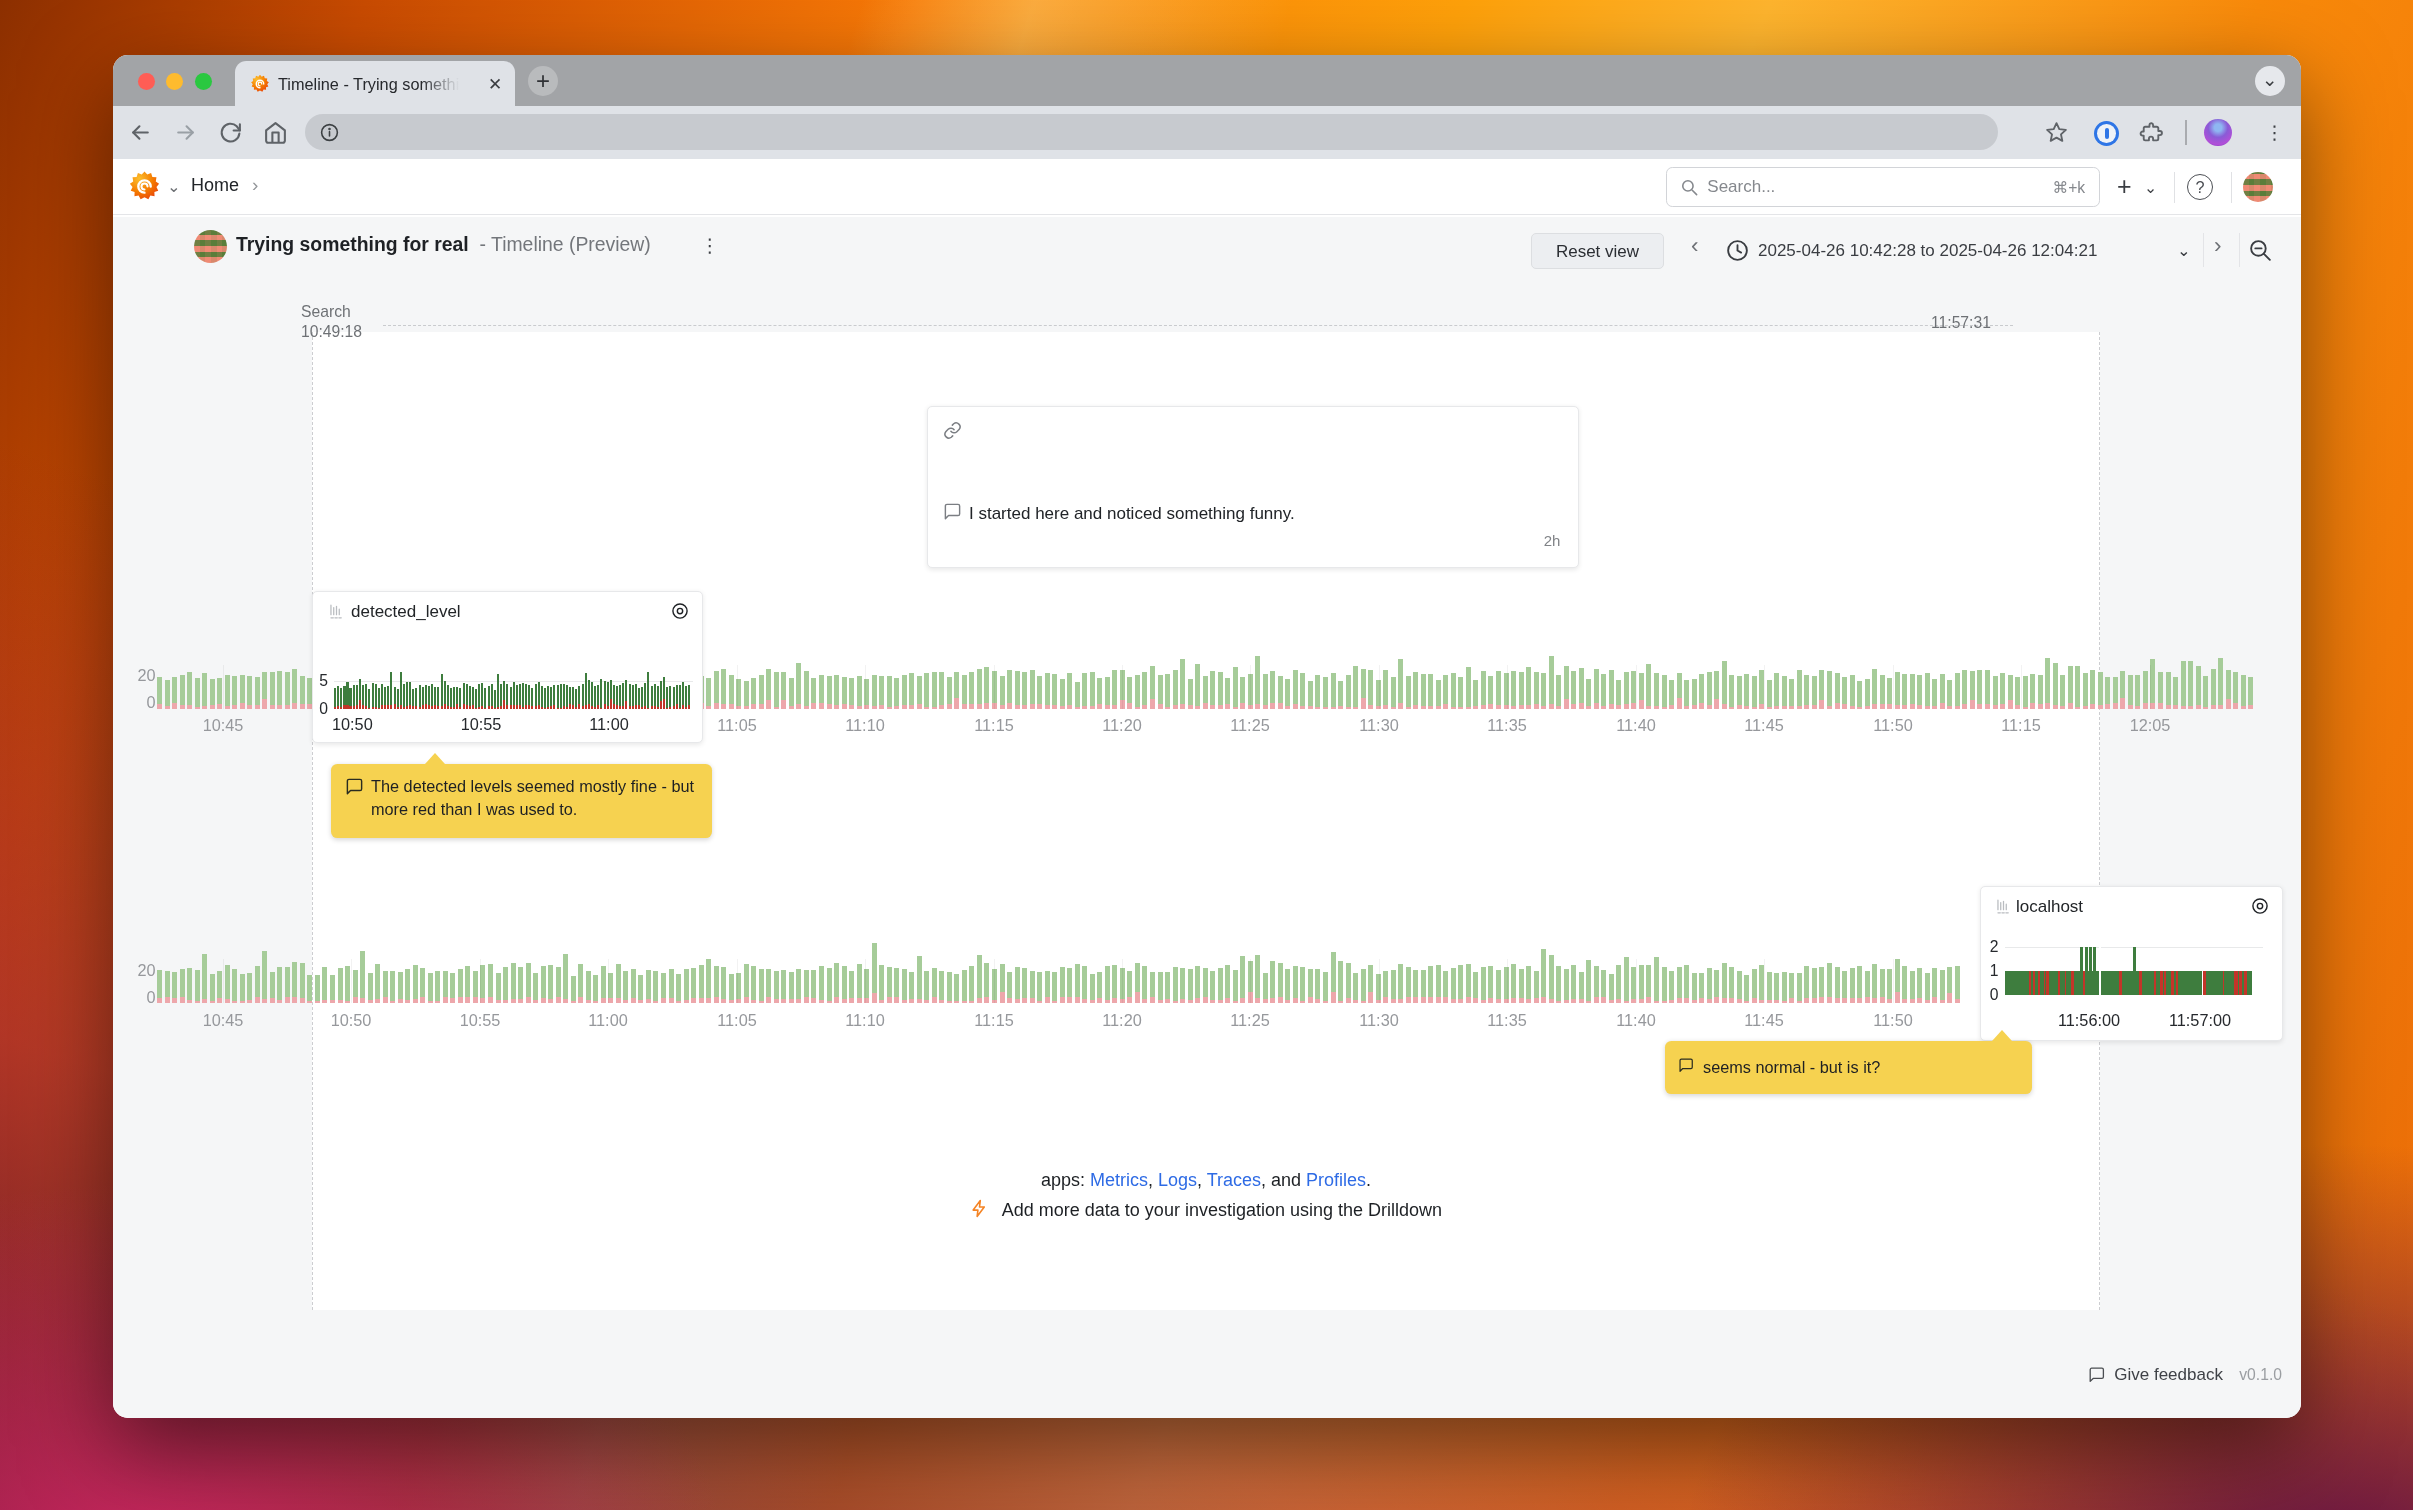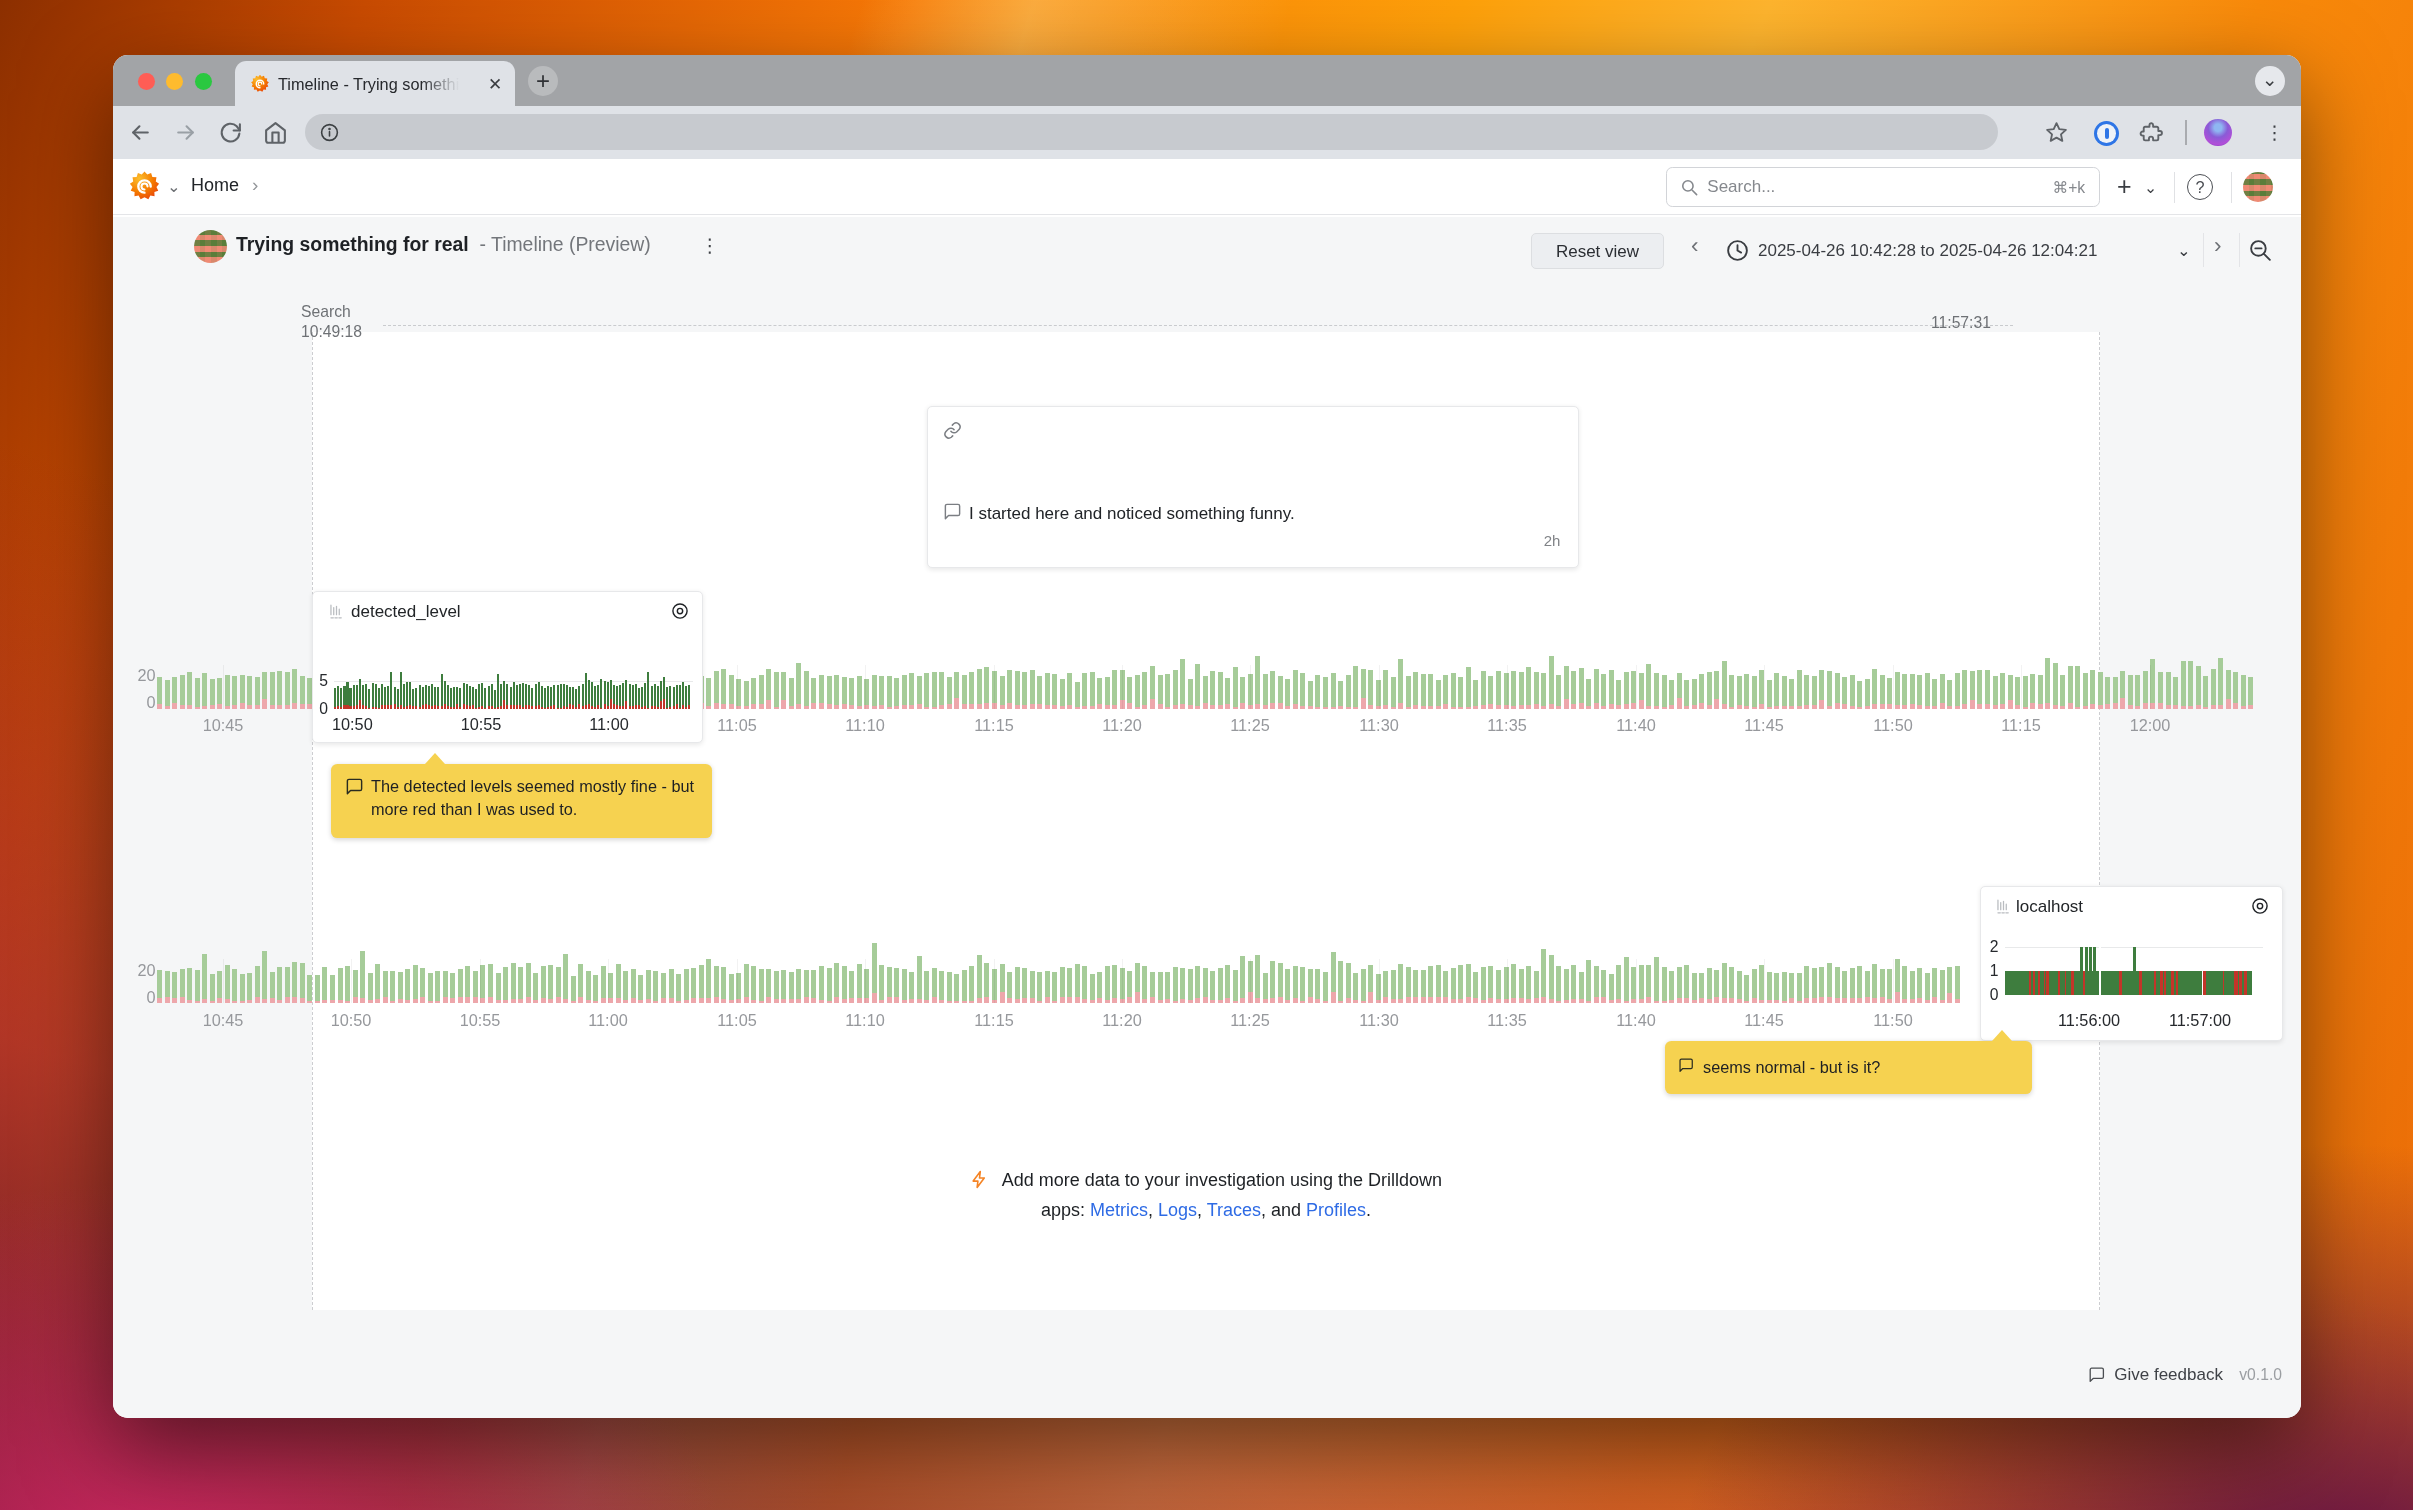--- a/index.html
+++ b/index.html
@@ -1146,21 +1146,21 @@
             <div class="tick" style="left: 708px; top: 430px;">11:10</div>
             <div class="tick" style="left: 837px; top: 430px;">11:15</div>
             <div class="tick" style="left: 965px; top: 430px;">11:20</div>
             <div class="tick" style="left: 1093px; top: 430px;">11:25</div>
             <div class="tick" style="left: 1222px; top: 430px;">11:30</div>
             <div class="tick" style="left: 1350px; top: 430px;">11:35</div>
             <div class="tick" style="left: 1479px; top: 430px;">11:40</div>
             <div class="tick" style="left: 1607px; top: 430px;">11:45</div>
             <div class="tick" style="left: 1736px; top: 430px;">11:50</div>
             <div class="tick" style="left: 1864px; top: 430px;">11:15</div>
-            <div class="tick" style="left: 1993px; top: 430px;">12:00</div>
+            <div class="tick" style="left: 1993px; top: 430px;">12:05</div>
           </div>
 
       <div class="card" style="left:814px;top:120px;width:652px;height:162px">
         <svg class="note-ic" style="left:15px;top:13.8px" viewBox="0 0 24 24" fill="none" stroke="currentColor" stroke-width="1.9" stroke-linecap="round">
               <path d="M10 13a5 5 0 0 0 7.5.5l3-3a5 5 0 0 0-7-7l-1.7 1.7"></path>
               <path d="M14 11a5 5 0 0 0-7.5-.5l-3 3a5 5 0 0 0 7 7l1.7-1.7"></path>
             </svg>
         <svg class="note-ic" style="left:15px;top:95px" viewBox="0 0 24 24" fill="none" stroke="currentColor" stroke-width="1.8" stroke-linejoin="round">
               <path d="M21 15a2 2 0 0 1-2 2H7l-4 4V5a2 2 0 0 1 2-2h14a2 2 0 0 1 2 2z"></path>
             </svg>
@@ -2356,27 +2356,27 @@
       </div>
 
       <div class="sticky s2" style="left:1552px;top:755px;width:367px;height:53px">
         <svg class="note-ic" style="left:12.5px;top:16.3px;width:16.3px;height:16.3px" viewBox="0 0 24 24" fill="none" stroke="currentColor" stroke-width="1.8" stroke-linejoin="round">
               <path d="M21 15a2 2 0 0 1-2 2H7l-4 4V5a2 2 0 0 1 2-2h14a2 2 0 0 1 2 2z"></path>
             </svg>
         <div class="sticky-text" style="left:38px;top:15px">seems normal - but is it?</div>
       </div>
 
       <div class="drilldown">
+        <div><span>apps:</span> <span id="drill-links"><span class="dd-link">Metrics</span>,  <span class="dd-link">Logs</span>,  <span class="dd-link">Traces</span>,  and  <span class="dd-link">Profiles</span>.</span></div>
         <div>
           <svg class="bolt" viewBox="0 0 24 24" fill="none" stroke="#f58425" stroke-width="2" stroke-linejoin="round">
                 <path d="M13 2L4 14h6l-1 8 9-12h-6z"></path>
               </svg>
           <span>Add more data to your investigation using the Drilldown</span>
         </div>
-        <div><span>apps:</span> <span id="drill-links"><span class="dd-link">Metrics</span>,  <span class="dd-link">Logs</span>,  <span class="dd-link">Traces</span>,  and  <span class="dd-link">Profiles</span>.</span></div>
       </div>
 
       <div class="footer">
         <svg class="note-ic" viewBox="0 0 24 24" fill="none" stroke="currentColor" stroke-width="1.8" stroke-linejoin="round">
               <path d="M21 15a2 2 0 0 1-2 2H7l-4 4V5a2 2 0 0 1 2-2h14a2 2 0 0 1 2 2z"></path>
             </svg>
         <span class="fb-text">Give feedback</span>
         <span class="fb-ver">v0.1.0</span>
       </div>
     </div>

